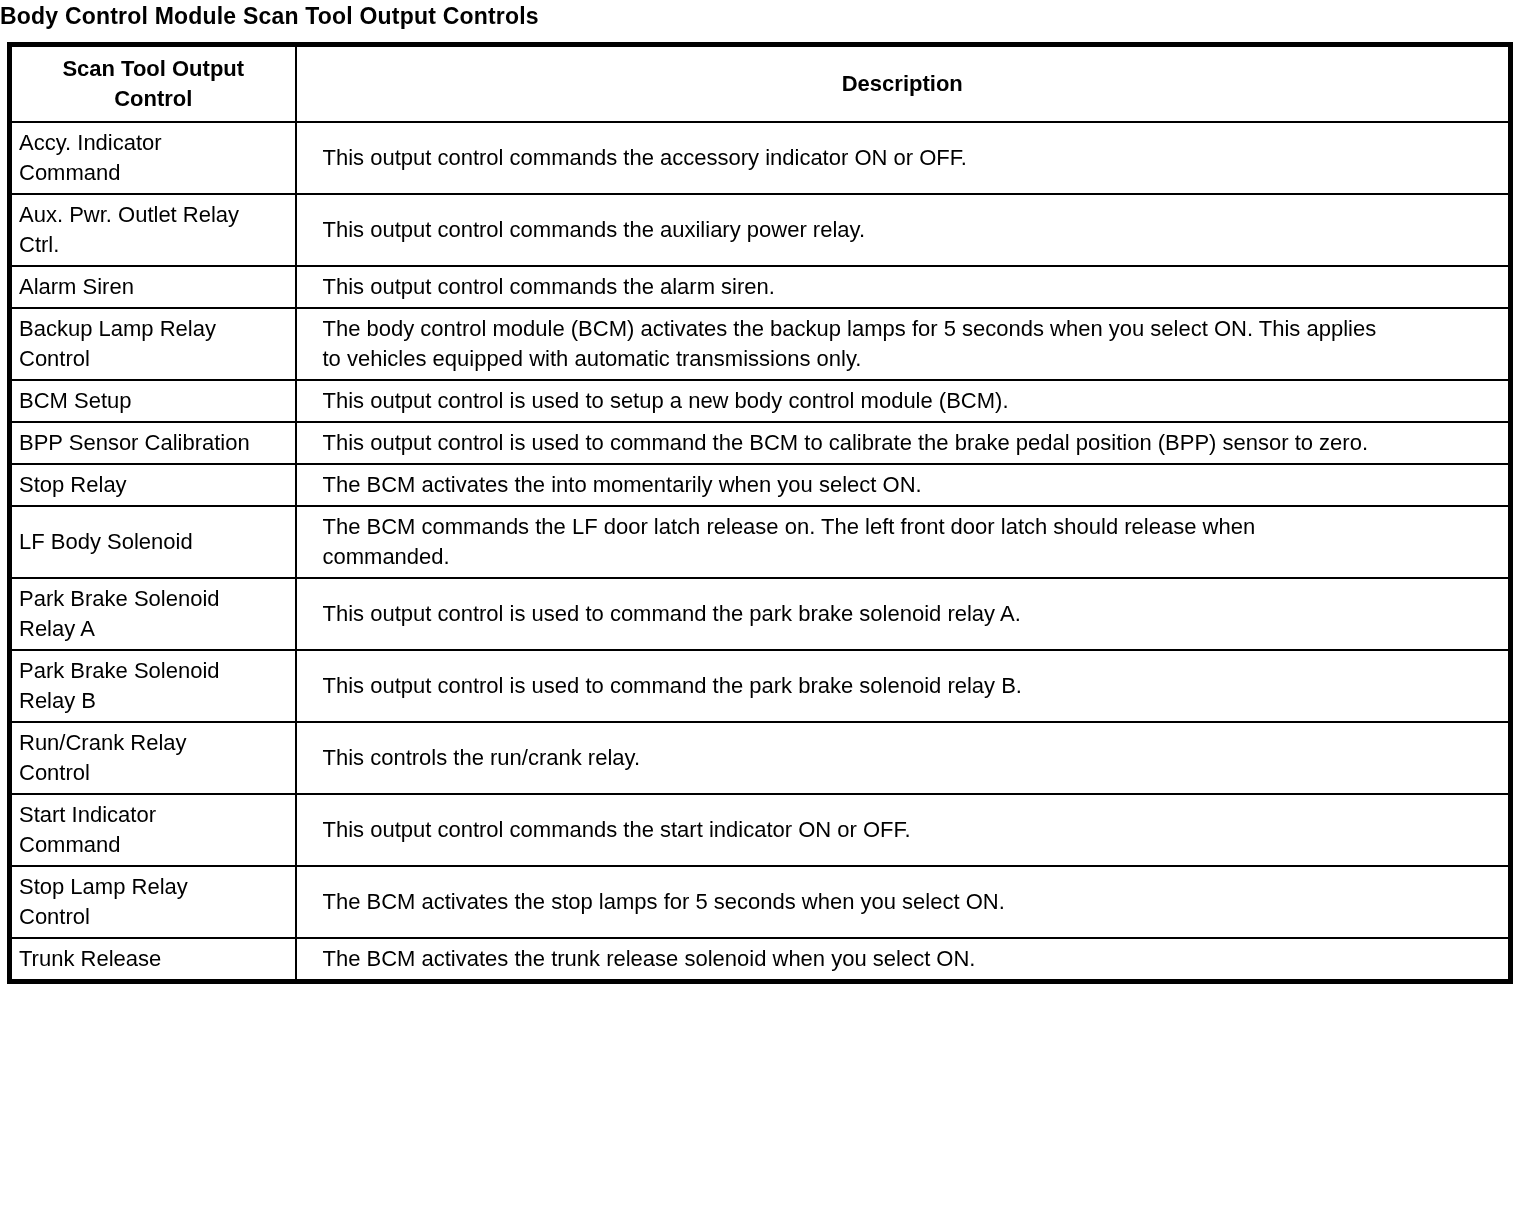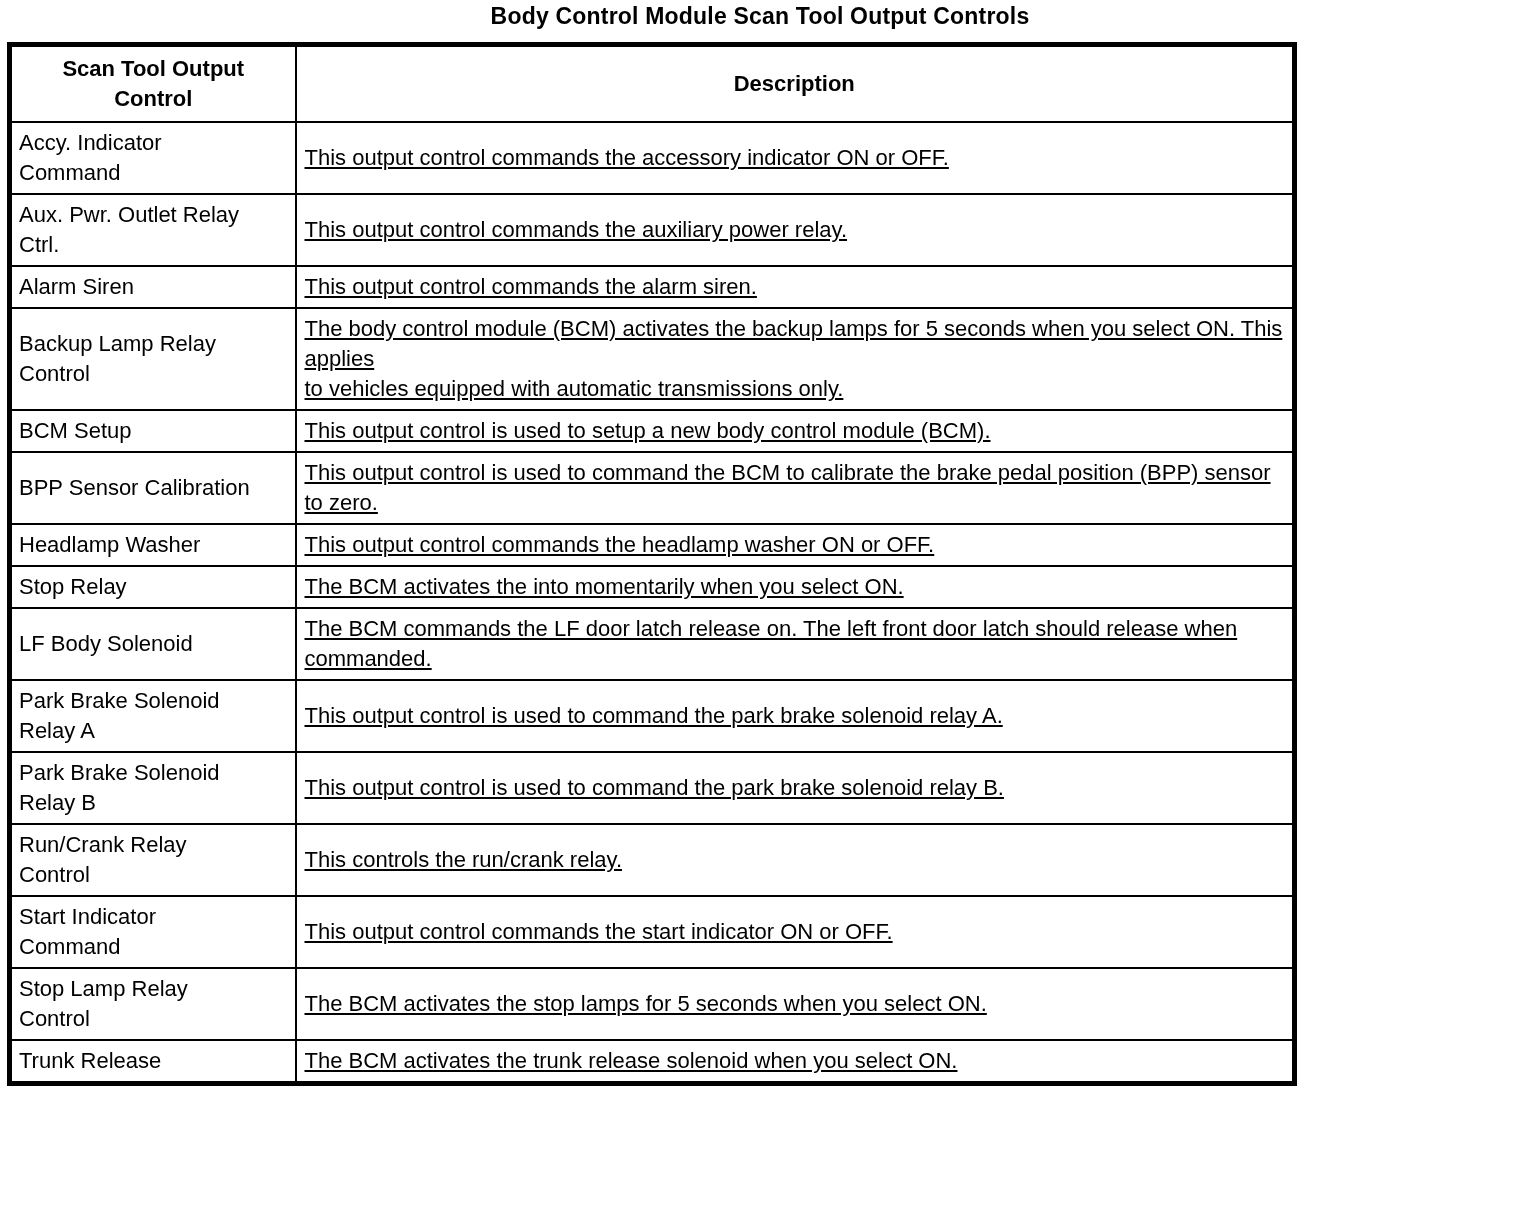--- a/index.html
+++ b/index.html
@@ -10,30 +10,30 @@
   body {
     width: 1520px;
     height: 1216px;
     font-family: "Liberation Sans", sans-serif;
     color: #000000;
     box-sizing: border-box;
   }
   .page-title {
     font-size: 23px;
     font-weight: bold;
-    text-align: center;
+    text-align: left;
     padding-top: 3px;
     height: 42px;
     box-sizing: border-box;
     letter-spacing: 0.2px;
   }
   table.control-table {
     border-collapse: collapse;
     margin: 0 7px;
-    width: 1290px;
+    width: 1506px;
     table-layout: fixed;
     border: 5px solid #000000;
   }
   col.control-col { width: 286px; }
   th, td {
     border: 2px solid #000000;
     font-size: 22px;
     line-height: 30px;
     vertical-align: middle;
     white-space: pre-line;
@@ -43,21 +43,21 @@
   th {
     font-weight: bold;
     text-align: center;
     padding: 7px 6px;
     height: 77px;
   }
   td {
     padding: 5px 4px 5px 7px;
     text-align: left;
   }
-  td.desc-cell { padding-left: 8px; text-decoration: underline; }
+  td.desc-cell { padding-left: 26px; }
 </style>
 </head>
 <body>
 
 <div class="page-title">Body Control Module Scan Tool Output Controls</div>
 
 <table class="control-table">
   <colgroup>
     <col class="control-col">
     <col>
@@ -97,24 +97,20 @@
   <tr>
     <td class="control-cell">BCM Setup</td>
     <td class="desc-cell">This output control is used to setup a new body control module (BCM).</td>
   </tr>
 
   <tr>
     <td class="control-cell">BPP Sensor Calibration</td>
     <td class="desc-cell">This output control is used to command the BCM to calibrate the brake pedal position (BPP) sensor to zero.</td>
   </tr>
 
-  <tr>
-    <td class="control-cell">Headlamp Washer</td>
-    <td class="desc-cell">This output control commands the headlamp washer ON or OFF.</td>
-  </tr>
 
   <tr>
     <td class="control-cell">Stop Relay</td>
     <td class="desc-cell">The BCM activates the into momentarily when you select ON.</td>
   </tr>
 
   <tr>
     <td class="control-cell">LF Body Solenoid</td>
     <td class="desc-cell">The BCM commands the LF door latch release on. The left front door latch should release when
 commanded.</td>

